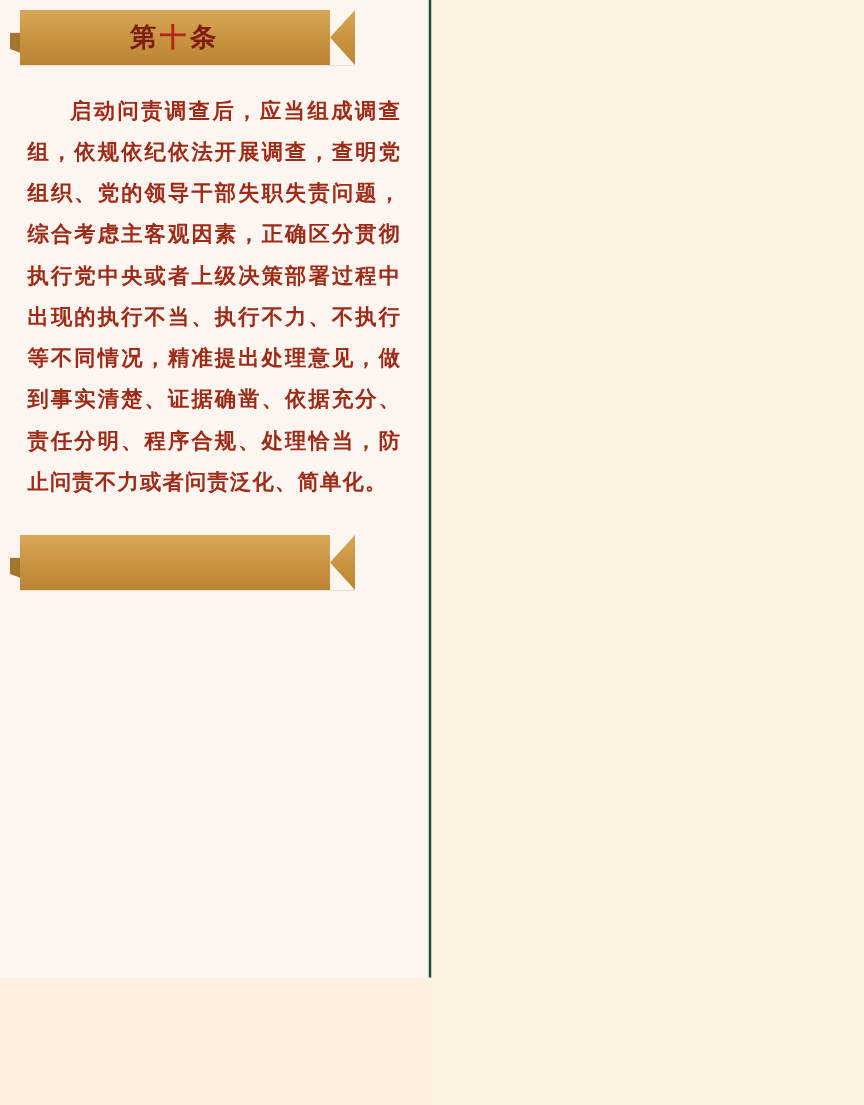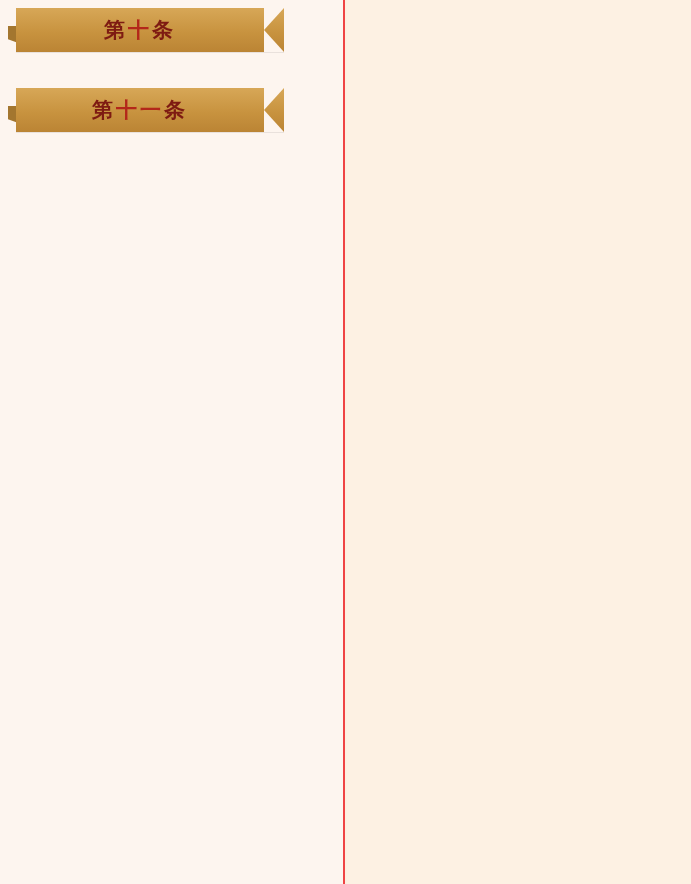--- a/index.html
+++ b/index.html
@@ -20,23 +20,23 @@
     height: 884px;
     background: #fdf0e0;
   }
 
   
   #content-panel {
     position: absolute;
     left: 0;
     top: 0;
     width: 345px;
-    height: 884px;
+    height: 782px;
     background: #fdf5ef;
-    border-right: 2px solid #ef4444;
+    border-right: 2px solid #14532d;
     box-sizing: border-box;
   }
 
   
   #right-panel {
     position: absolute;
     left: 347px;
     top: 0;
     width: 344px;
     height: 884px;
@@ -128,29 +128,29 @@
   <div id="content-panel">
 
     <div class="ribbon-wrap">
       <div class="ribbon-tail"></div>
       <div class="ribbon"></div>
       <div class="ribbon-label">
         <span>第</span><span class="num">十</span><span>条</span>
       </div>
     </div>
 
+    <div class="article">
+      <p class="article-text">启动问责调查后，应当组成调查组，依规依纪依法开展调查，查明党组织、党的领导干部失职失责问题，综合考虑主客观因素，正确区分贯彻执行党中央或者上级决策部署过程中出现的执行不当、执行不力、不执行等不同情况，精准提出处理意见，做到事实清楚、证据确凿、依据充分、责任分明、程序合规、处理恰当，防止问责不力或者问责泛化、简单化。</p>
+    </div>
 
     <div class="spacer-1"></div>
 
     <div class="ribbon-wrap">
       <div class="ribbon-tail"></div>
       <div class="ribbon"></div>
-      <div class="ribbon-label">
-        <span>第</span><span class="num">十一</span><span>条</span>
-      </div>
     </div>
 
 
   </div>
 
   <div id="right-panel"></div>
 
 </div>
 
 </body></html>

